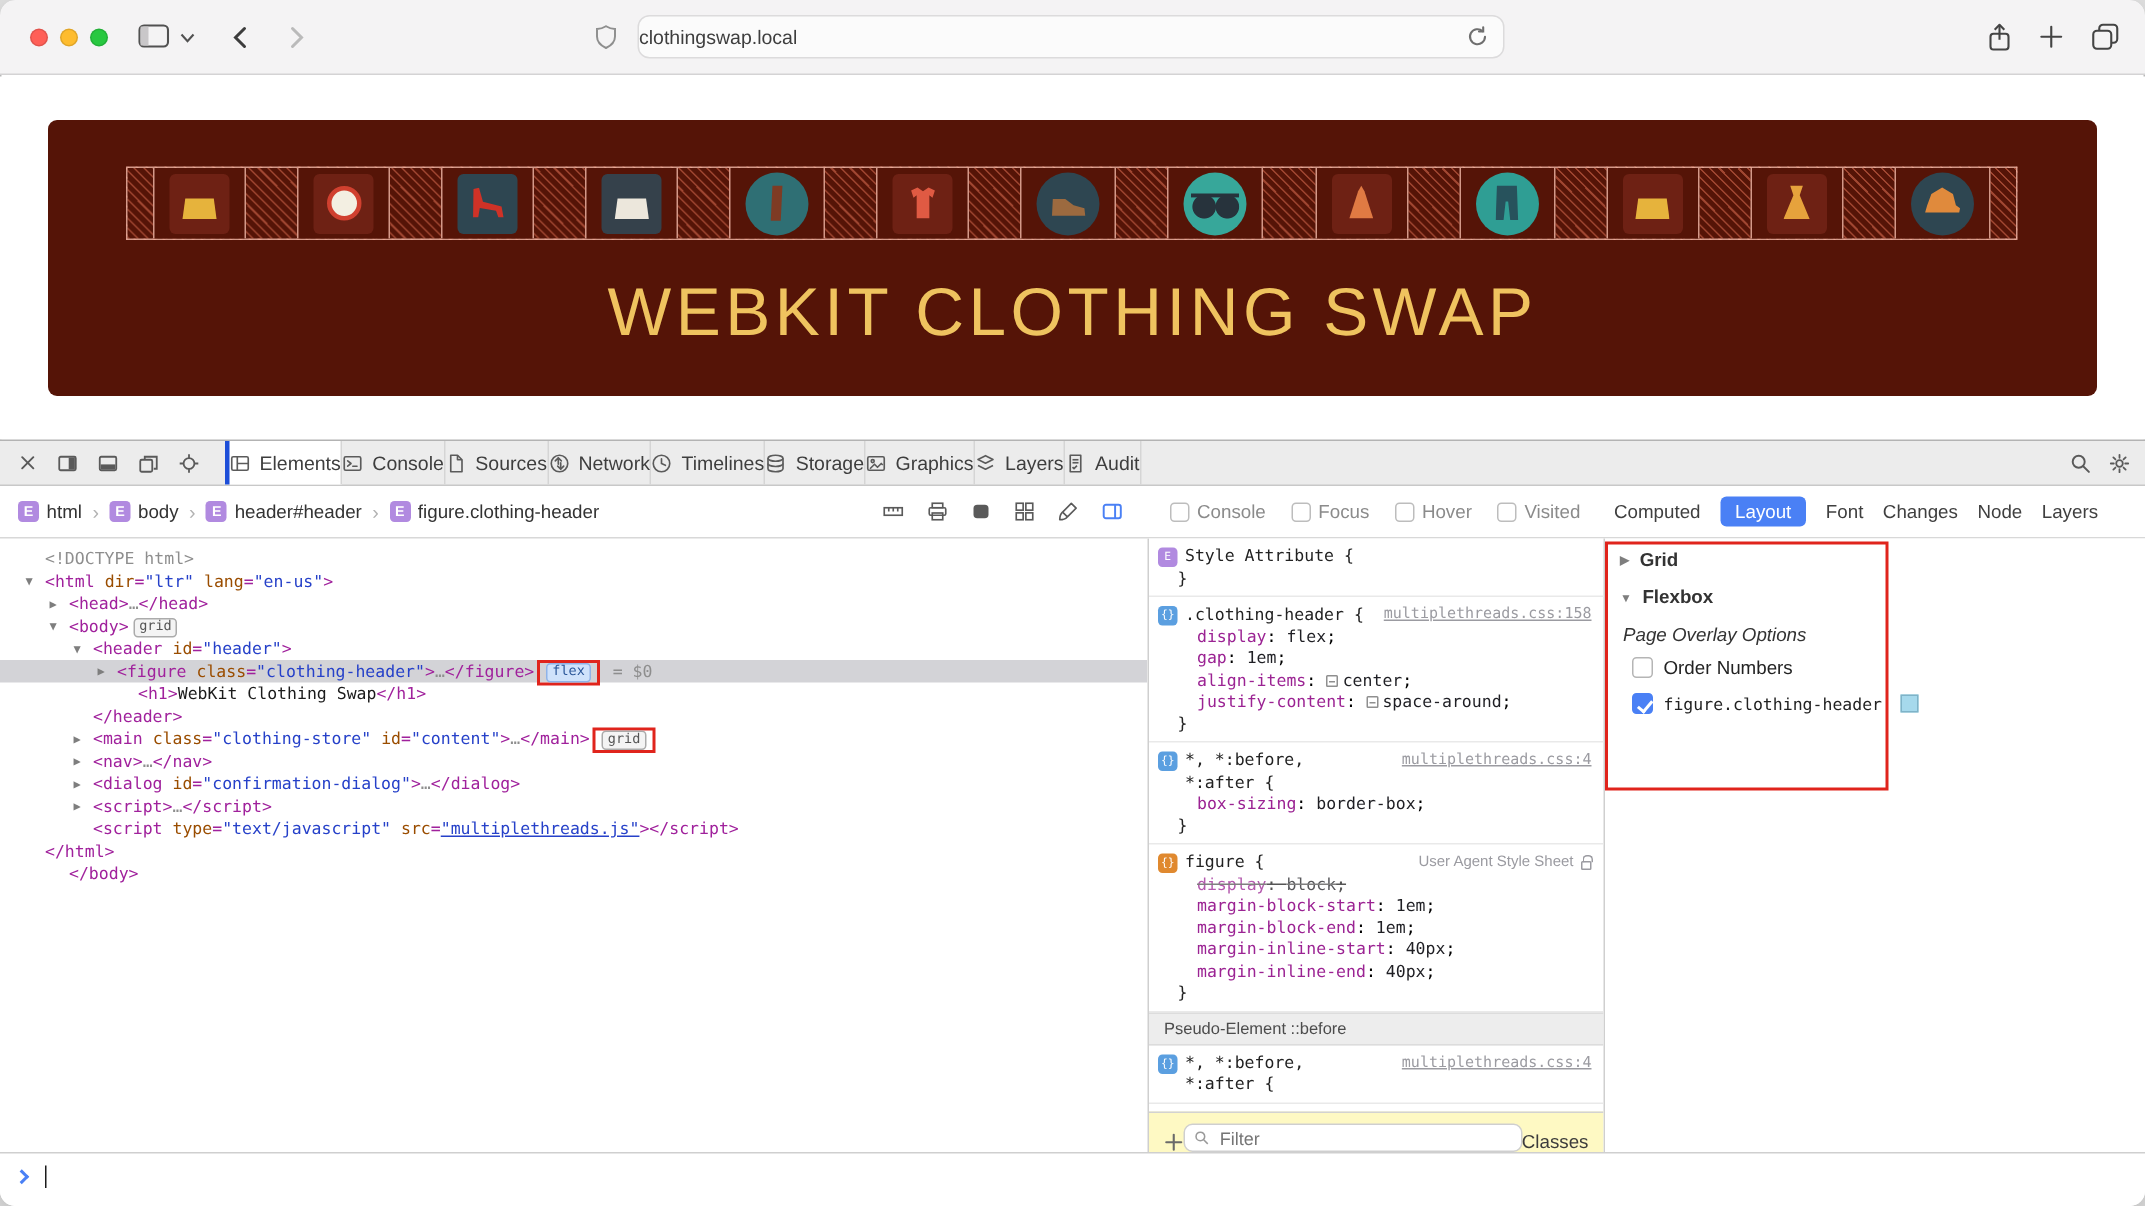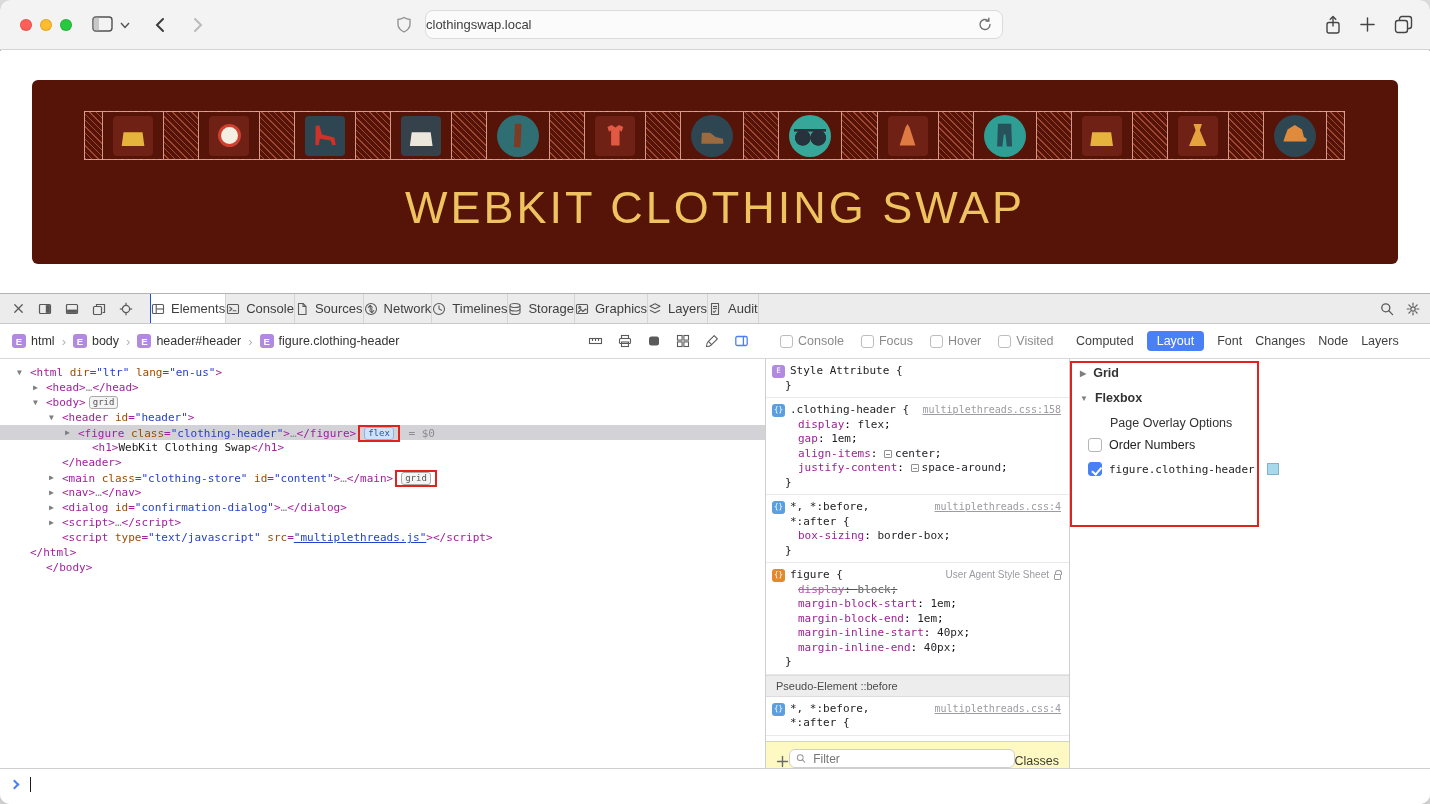--- a/index.html
+++ b/index.html
@@ -44,21 +44,21 @@
   .glyph-cap{clip-path:polygon(50% 12%,76% 28%,83% 55%,93% 62%,91% 72%,9% 72%,14% 55%,24% 28%);}
   .page-title{position:absolute;left:0;right:0;top:102px;text-align:center;font-size:45px;letter-spacing:3px;
     color:var(--title-color,#efc35f);font-weight:500;}
 
   
   .inspector{position:absolute;top:293px;left:0;right:0;bottom:0;background:#fff;border-top:1px solid #b3b3b3;}
   .tabbar{position:absolute;top:0;left:0;right:0;height:30px;background:#ececec;border-bottom:1px solid #c8c8c8;display:flex;}
   .util-icons{flex:0 0 150px;display:flex;align-items:center;gap:13px;padding-left:12px;}
   .tab{flex:0 1 137px;display:flex;align-items:center;justify-content:center;gap:6px;font-size:13px;color:#3e3e3e;
     border-right:1px solid #d5d5d5;}
-  .tab:first-of-type{border-left:1px solid #1d4ed8;}
+  .tab:first-of-type{border-left:3px solid #1d4ed8;}
   .tab.active{background:#fff;}
   .tabbar-right{margin-left:auto;display:flex;align-items:center;gap:12px;padding:0 10px;}
 
   .crumbbar{position:absolute;top:30px;left:0;right:0;height:35px;background:#fff;border-bottom:1px solid #d8d8d8;}
   .breadcrumbs{position:absolute;left:12px;top:0;height:100%;display:flex;align-items:center;gap:7px;font-size:12.5px;color:#333;}
   .crumb{display:flex;align-items:center;gap:5px;}
   .ebadge{width:14px;height:14px;border-radius:3px;background:#b18ae0;color:#fff;font-size:9.5px;font-weight:bold;
     display:flex;align-items:center;justify-content:center;}
   .crumb-sep{color:#b3b3b3;font-size:13px;}
   .dom-actions{position:absolute;left:588px;top:0;height:100%;display:flex;align-items:center;gap:15px;}
@@ -123,21 +123,21 @@
   .filter-field{flex:1;height:19px;border:1px solid #cfcfcf;border-radius:6px;background:#fff;display:flex;
     align-items:center;padding:0 6px;gap:5px;}
   .filter-field input{border:none;outline:none;background:transparent;font-size:12px;color:#444;width:100%;
     font-family:"Liberation Sans",sans-serif;}
   .classes-btn{color:#3c3c3c;font-size:12.5px;}
 
   
   .layout-panel{position:absolute;left:1070px;top:0;right:0;height:100%;background:#fff;font-size:12.5px;color:#333;}
   .lp-row{display:flex;align-items:center;gap:7px;padding:7px 10px 4px;font-weight:bold;}
   .lp-tri{font-size:8px;color:#7e7e7e;}
-  .lp-options-title{padding:7px 0 3px 40px;}
+  .lp-options-title{padding:7px 0 3px 12px;font-style:italic;}
   .lp-check-row{display:flex;align-items:center;gap:7px;padding:5px 0 5px 18px;color:#222;}
   .cbx{width:14px;height:14px;border:1px solid #b5b5b5;border-radius:3px;background:#fff;position:relative;flex:0 0 14px;}
   .cbx.checked{background:var(--accent,#4a80f5);border-color:var(--accent,#4a80f5);}
   .cbx.checked::after{content:"";position:absolute;left:4.5px;top:1.5px;width:3.5px;height:7.5px;
     border:solid #fff;border-width:0 2px 2px 0;transform:rotate(40deg);}
   .mono{font-family:"DejaVu Sans Mono",monospace;font-size:11px;}
   .swatch{width:12px;height:12px;background:var(--swatch,#a6d9ec);border:1px solid #7fb3c8;margin-left:5px;}
   .lp-redbox{position:absolute;left:0;top:2px;width:189px;height:166px;border:2px solid #e0241c;pointer-events:none;}
 
   
@@ -520,20 +520,21 @@
           <span class="dtab active">Layout</span>
           <span class="dtab">Font</span>
           <span class="dtab">Changes</span>
           <span class="dtab">Node</span>
           <span class="dtab">Layers</span>
         </div>
     </div>
 
     <div class="panels">
       <div class="dom-panel" id="domPanel">
+          <div class="dom-line" style="padding-left: 30px;"><span class="gray">&lt;!DOCTYPE html&gt;</span></div>
           <div class="dom-line" style="padding-left: 30px;"><span class="tri" style="left: 17px;">▼</span><span class="tag">&lt;html </span><span class="attr">dir</span><span class="tag">=</span><span class="val">"ltr"</span><span class="plain"> </span><span class="attr">lang</span><span class="tag">=</span><span class="val">"en-us"</span><span class="tag">&gt;</span></div>
           <div class="dom-line" style="padding-left: 46px;"><span class="tri" style="left: 33px;">▶</span><span class="tag">&lt;head&gt;</span><span class="gray">…</span><span class="tag">&lt;/head&gt;</span></div>
           <div class="dom-line" style="padding-left: 46px;"><span class="tri" style="left: 33px;">▼</span><span class="tag">&lt;body&gt;</span><span class="dbadge">grid</span></div>
           <div class="dom-line" style="padding-left: 62px;"><span class="tri" style="left: 49px;">▼</span><span class="tag">&lt;header </span><span class="attr">id</span><span class="tag">=</span><span class="val">"header"</span><span class="tag">&gt;</span></div>
           <div class="dom-line selected" style="padding-left: 78px;"><span class="tri" style="left: 65px;">▶</span><span class="tag">&lt;figure </span><span class="attr">class</span><span class="tag">=</span><span class="val">"clothing-header"</span><span class="tag">&gt;</span><span class="gray">…</span><span class="tag">&lt;/figure&gt;</span><span class="redbox"><span class="dbadge blue">flex</span></span><span class="gray"> = $0</span></div>
           <div class="dom-line" style="padding-left: 92px;"><span class="tag">&lt;h1&gt;</span><span class="text">WebKit Clothing Swap</span><span class="tag">&lt;/h1&gt;</span></div>
           <div class="dom-line" style="padding-left: 62px;"><span class="tag">&lt;/header&gt;</span></div>
           <div class="dom-line" style="padding-left: 62px;"><span class="tri" style="left: 49px;">▶</span><span class="tag">&lt;main </span><span class="attr">class</span><span class="tag">=</span><span class="val">"clothing-store"</span><span class="plain"> </span><span class="attr">id</span><span class="tag">=</span><span class="val">"content"</span><span class="tag">&gt;</span><span class="gray">…</span><span class="tag">&lt;/main&gt;</span><span class="redbox"><span class="dbadge">grid</span></span></div>
           <div class="dom-line" style="padding-left: 62px;"><span class="tri" style="left: 49px;">▶</span><span class="tag">&lt;nav&gt;</span><span class="gray">…</span><span class="tag">&lt;/nav&gt;</span></div>
           <div class="dom-line" style="padding-left: 62px;"><span class="tri" style="left: 49px;">▶</span><span class="tag">&lt;dialog </span><span class="attr">id</span><span class="tag">=</span><span class="val">"confirmation-dialog"</span><span class="tag">&gt;</span><span class="gray">…</span><span class="tag">&lt;/dialog&gt;</span></div>

